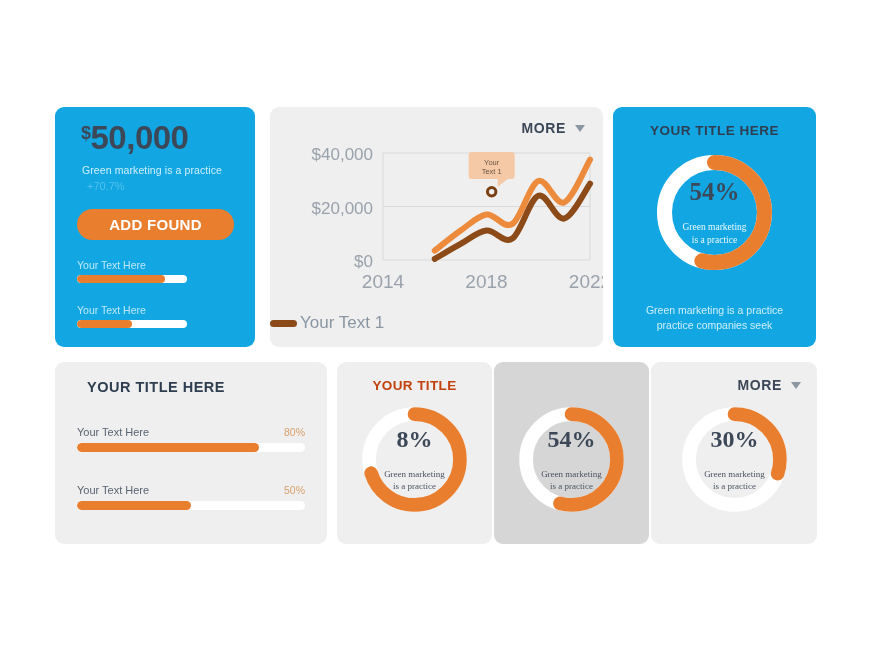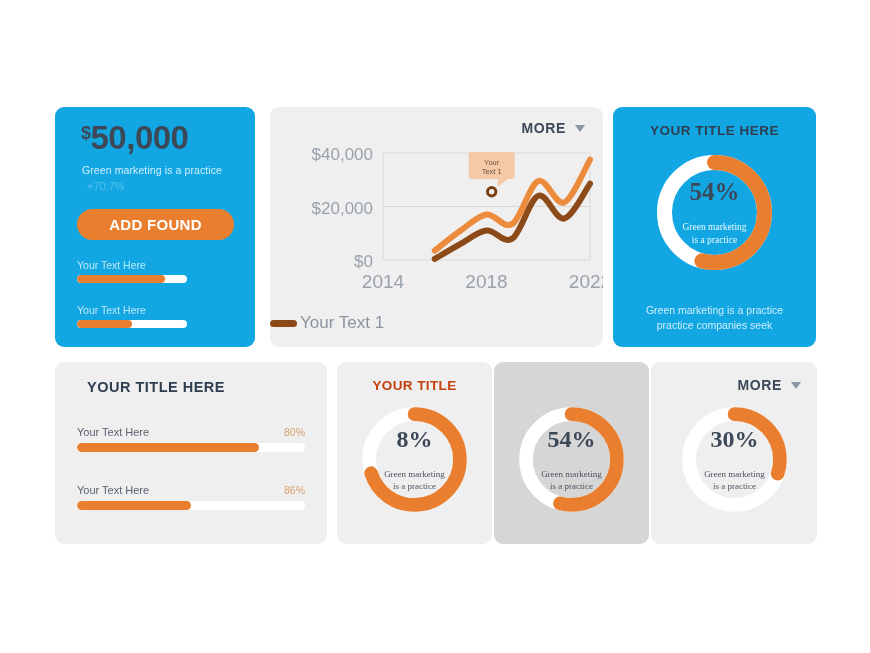--- a/index.html
+++ b/index.html
@@ -312,21 +312,21 @@
         <span class="pc-value">80%</span>
       </div>
       <div class="pc-track">
         <div class="pc-fill" id="pc-fill-1" style="width: 80%;"></div>
       </div>
     </div>
 
     <div class="pc-row" style="top:122px;">
       <div class="pc-row-head">
         <span class="pc-label">Your Text Here</span>
-        <span class="pc-value">86%</span>
+        <span class="pc-value">50%</span>
       </div>
       <div class="pc-track">
         <div class="pc-fill" id="pc-fill-2" style="width: 50%;"></div>
       </div>
     </div>
   </div>
 
   <div class="card card-gray donut-panel" id="donut-panel-1">
     <div class="panel-title">YOUR TITLE</div>
     <div style="position:absolute; left:18px; top:38px;">

